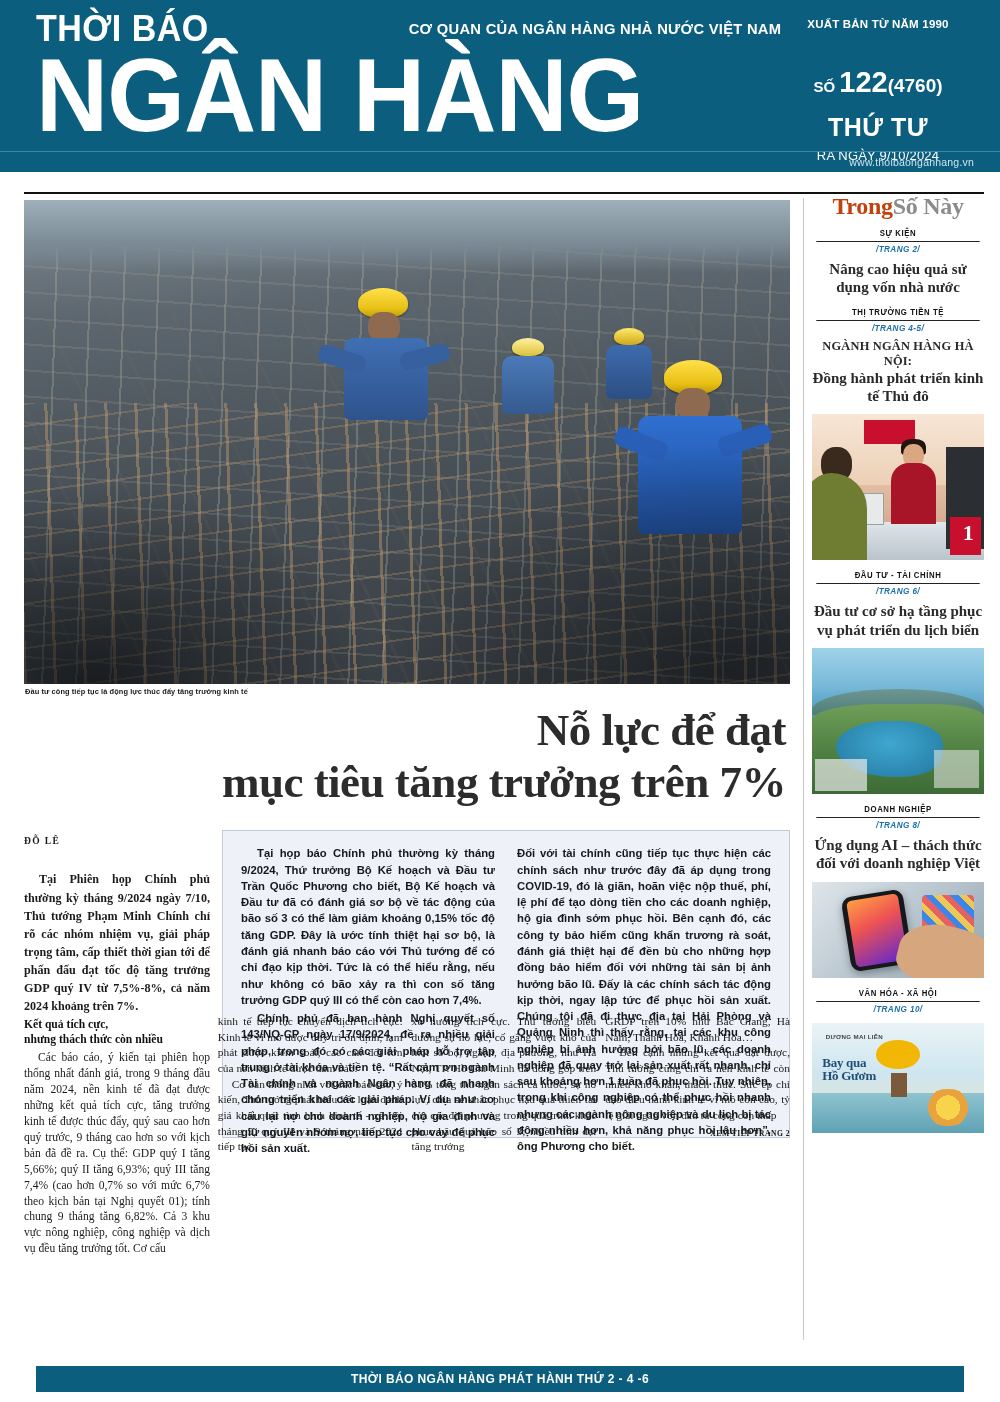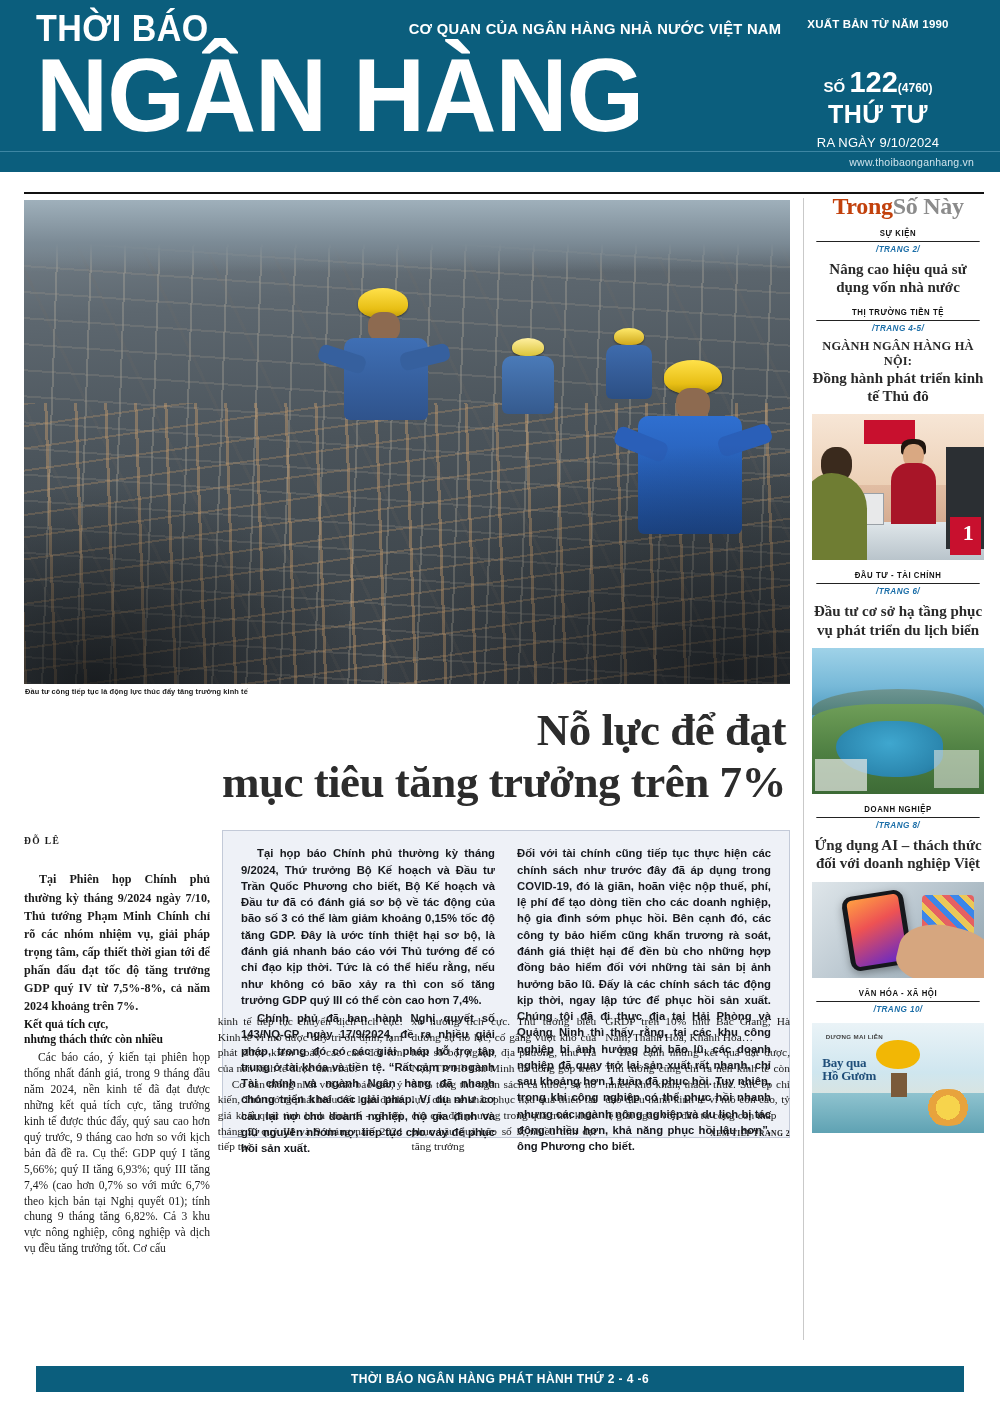--- a/index.html
+++ b/index.html
@@ -31,22 +31,22 @@
   }
   .mh-org {
     position: absolute; left: 385px; top: 20px; width: 420px;
     text-align: center; font-size: 15.5px; font-weight: 700;
     letter-spacing: .3px; transform: scaleX(.95);
   }
   .mh-right { position: absolute; right: 22px; top: 18px; width: 200px; text-align: center; }
   .mh-since { font-size: 11.5px; font-weight: 700; letter-spacing: .2px; }
   .mh-issue { margin-top: 36px; font-size: 15px; font-weight: 700; }
   .mh-issue .num { font-size: 29px; font-weight: 700; }
-  .mh-issue .paren { font-size: 12px; }
-  .mh-day { font-size: 25px; font-weight: 700; margin-top: 1px; letter-spacing: .5px; }
+  .mh-issue .paren { font-size: 19px; }
+  .mh-day { font-size: 25px; font-weight: 700; margin-top: 14px; letter-spacing: .5px; }
   .mh-date { font-size: 13px; font-weight: 400; margin-top: 6px; letter-spacing: .2px; }
   .mh-url {
     position: absolute; right: 26px; bottom: 4px;
     font-size: 10.5px; color: #cfe3ec; letter-spacing: .2px;
   }
   .mh-rule { position: absolute; left: 0; right: 0; bottom: 20px; height: 1px; background: #3d86a3; }
 
   
   .body-wrap { position: absolute; left: 0; top: 172px; width: 1000px; height: 1200px; background: #fff; }
   .main-col { position: absolute; left: 24px; top: 28px; width: 766px; }

